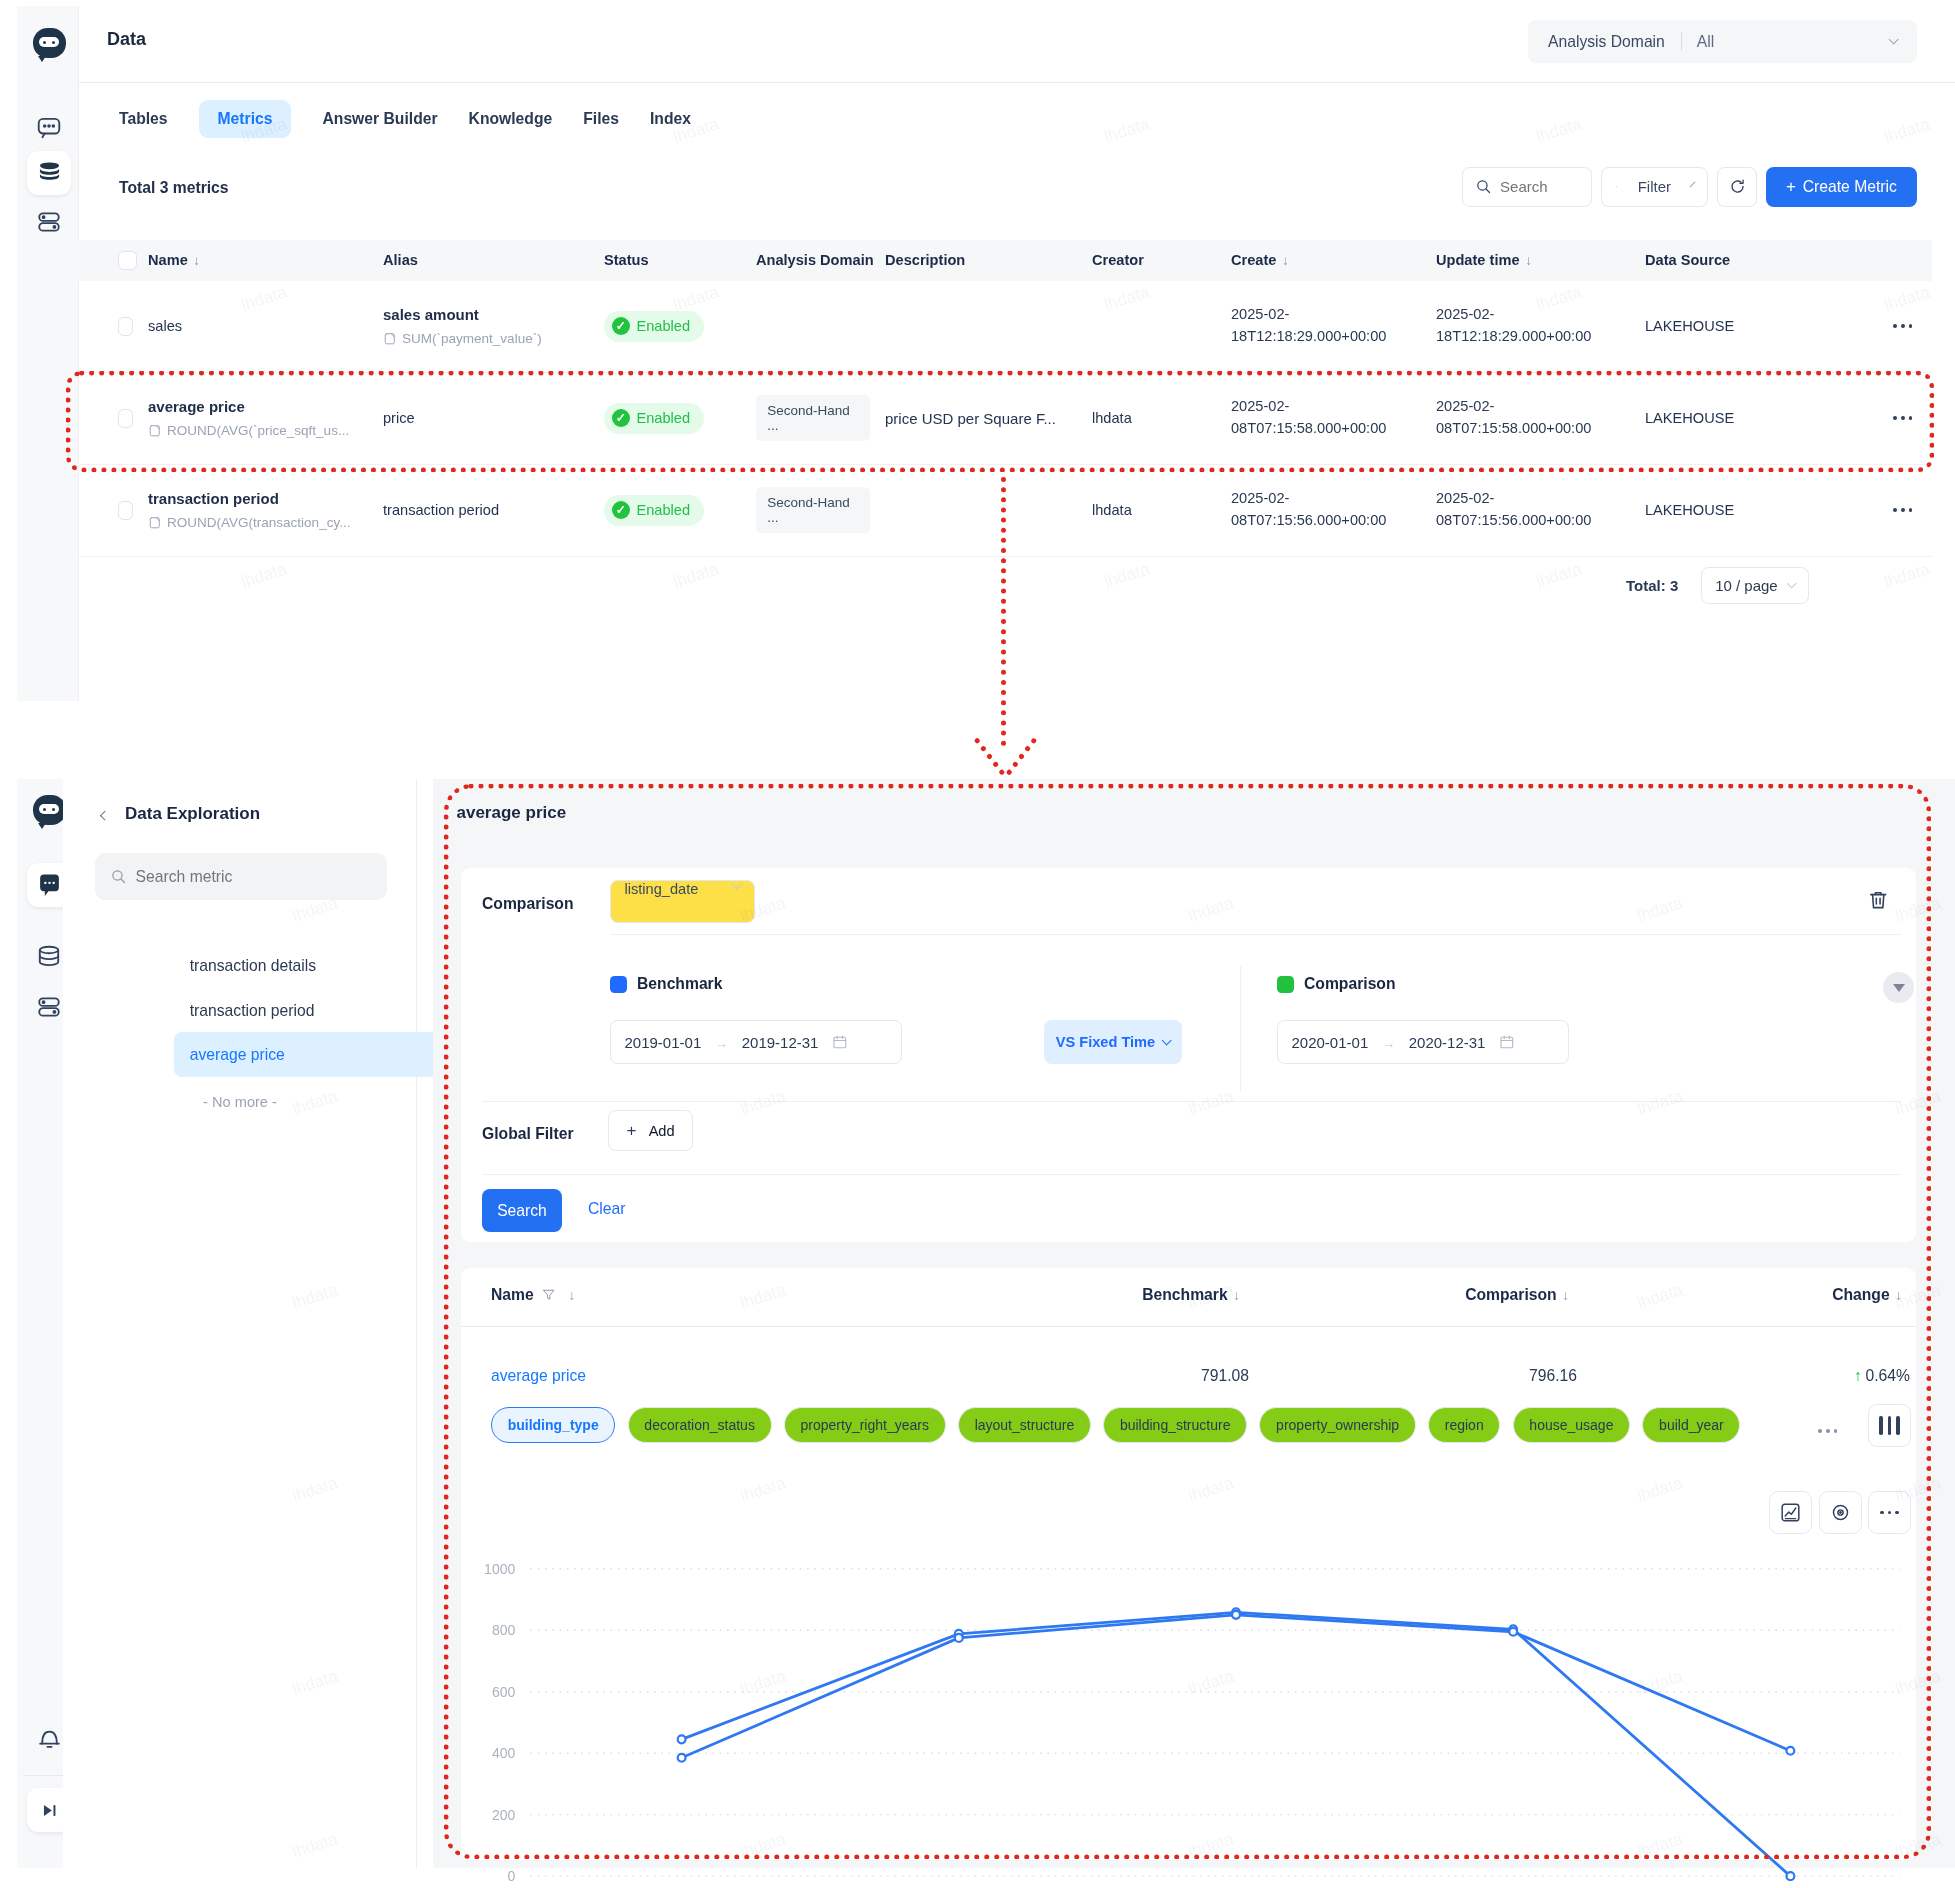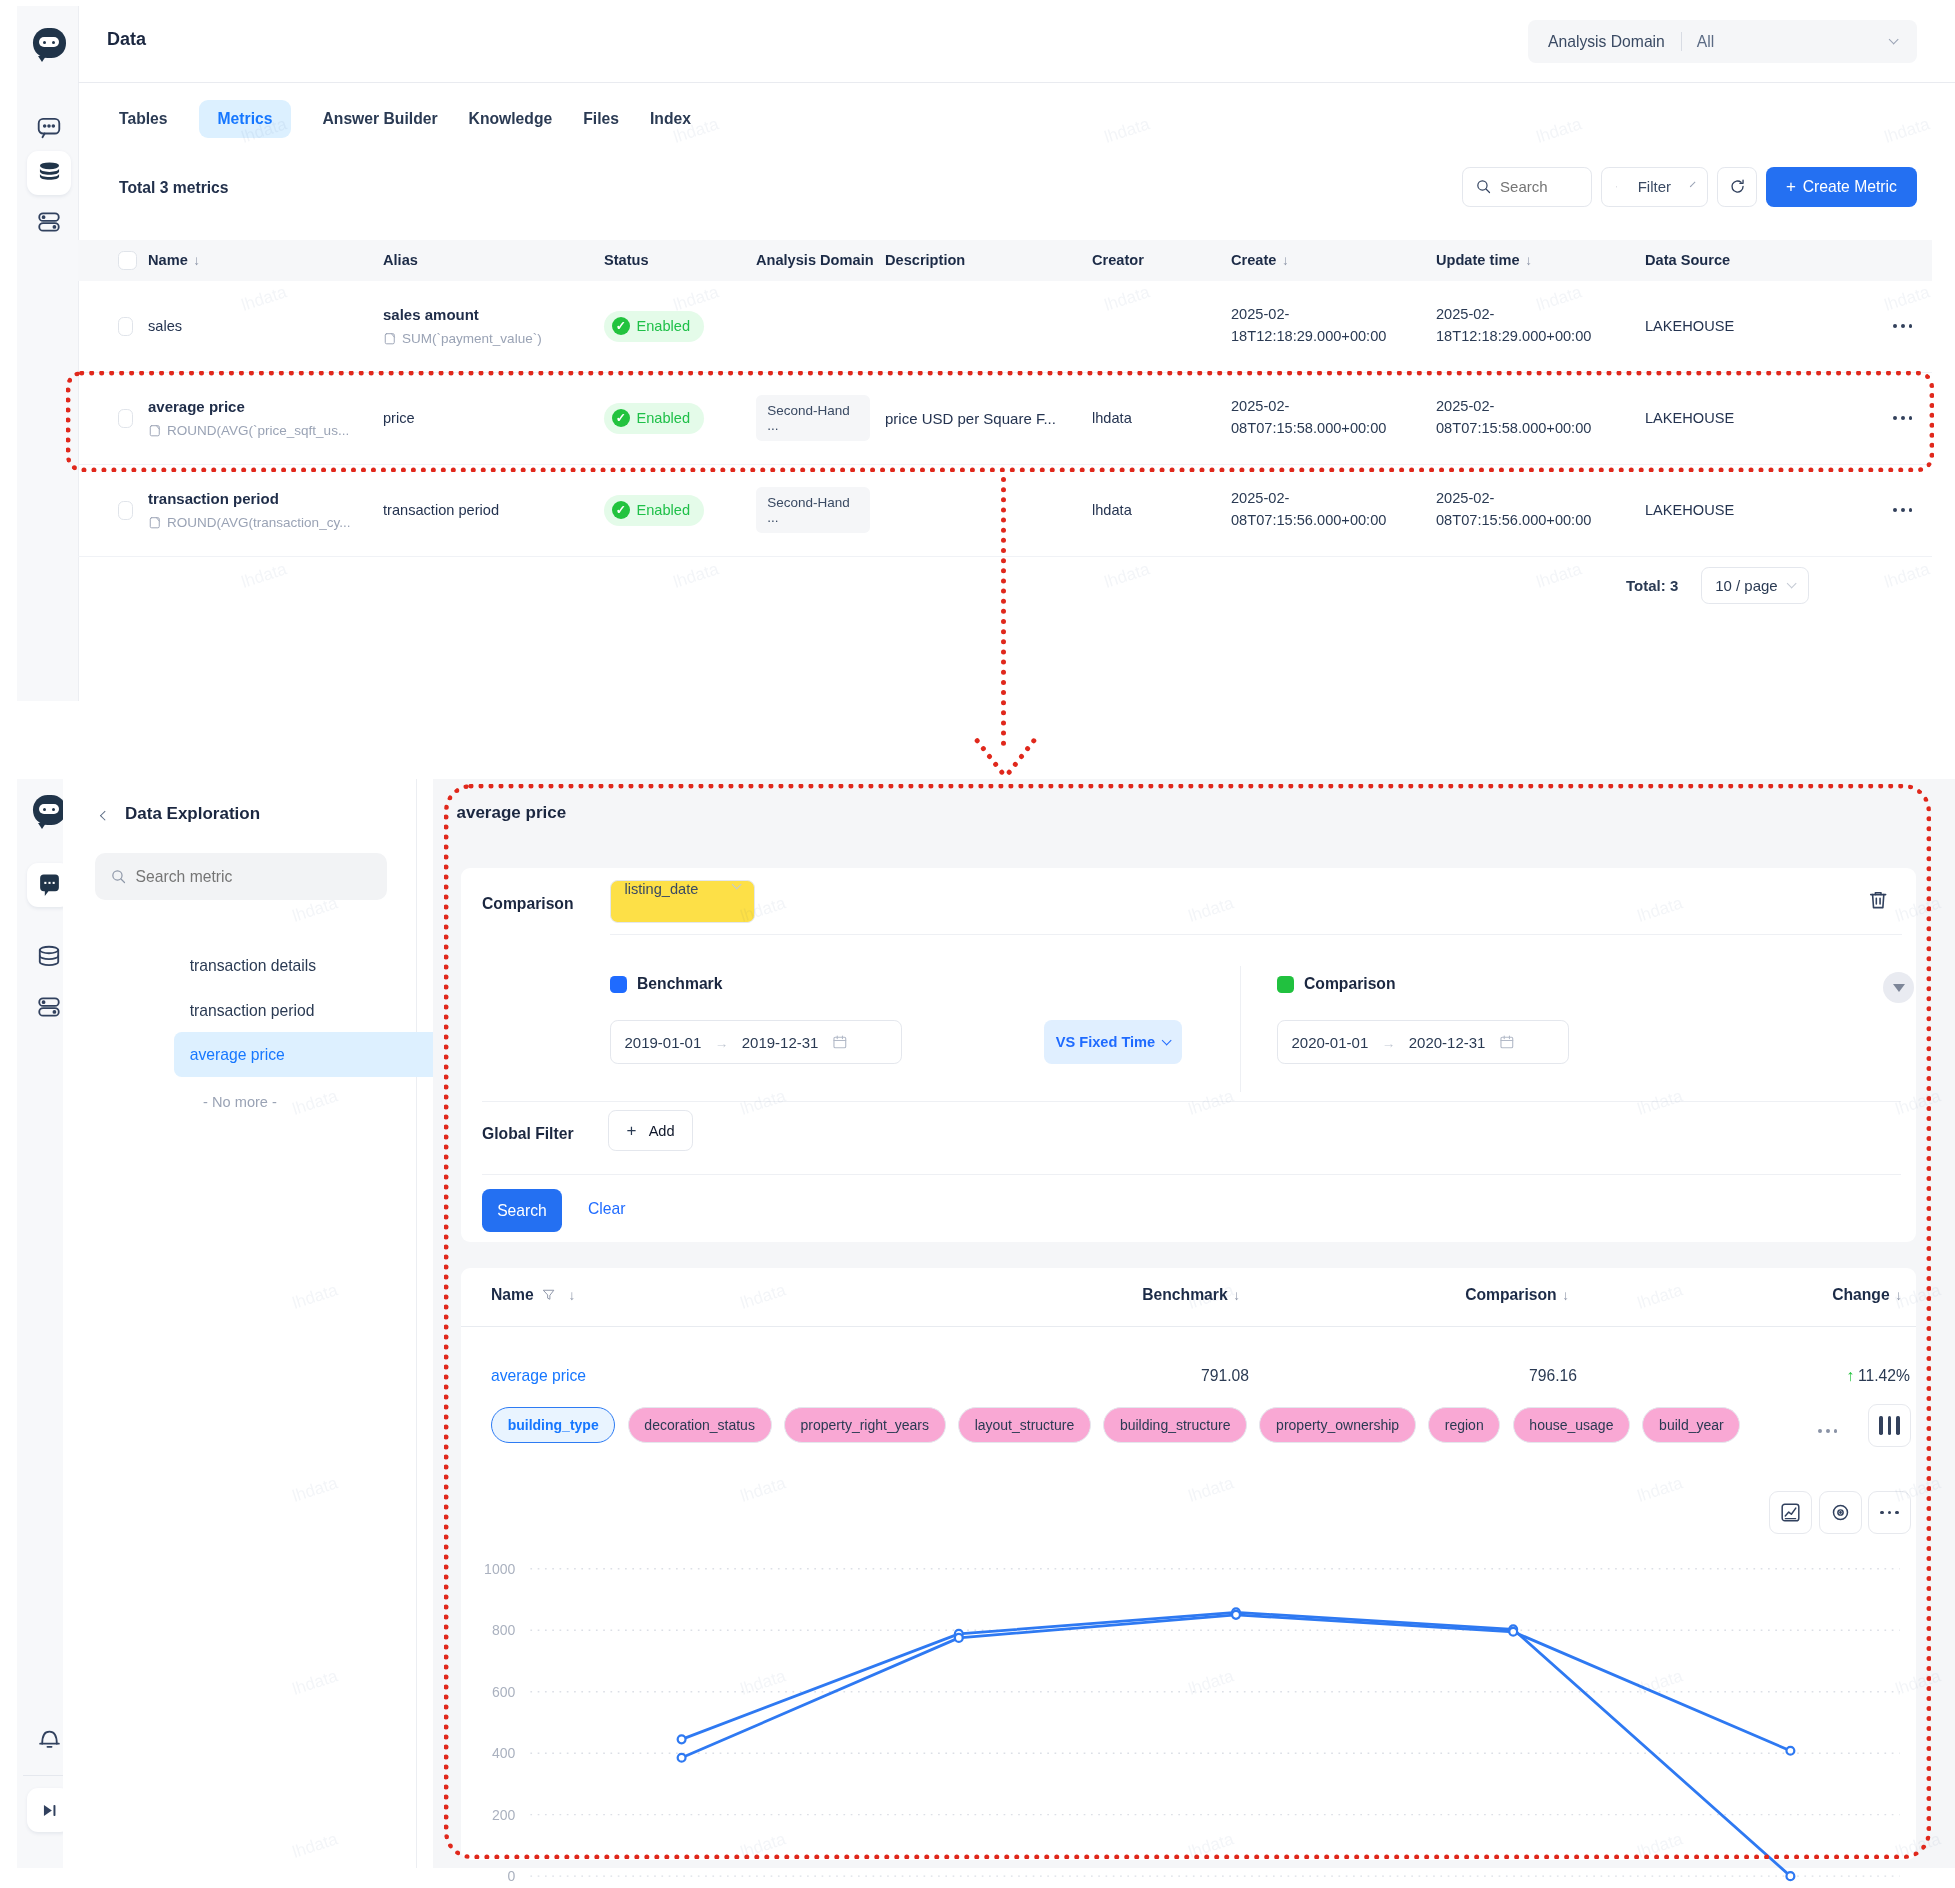--- a/index.html
+++ b/index.html
@@ -44,21 +44,21 @@
   .navitem{position:absolute;left:111px;width:292px;height:45px;display:flex;align-items:center;padding-left:15.7px;font-size:15.7px;color:#2a3a53;border-radius:7.8px}
   .navitem.active{background:#ddf0ff;color:#1677ff}
   .card{position:absolute;left:461px;width:1455px;background:#fff;border-radius:9px}
   .field-label{font-size:15.7px;font-weight:bold;color:#1b2740}
   .select-box{display:flex;justify-content:space-between;padding:0 13.5px;height:43px;background:#fde047;border:0.6px solid #e4e7ed;border-radius:7.8px;font-size:14.6px;color:#3a4a63}
   .date-input{display:flex;align-items:center;gap:13.5px;height:44px;padding:0 13.5px;background:#fff;border:0.6px solid #e4e7ed;border-radius:7.8px;font-size:15px;color:#2a3a53}
   .date-input .arrow:after{content:"→";color:#c0c7d2;font-size:13.5px}
   .legend-swatch{width:17px;height:17px;border-radius:4.5px}
   .hline{position:absolute;height:0.6px;background:#eef0f4}
   .vline{position:absolute;width:0.6px;background:#eef0f4}
-  .dim-pill{display:inline-flex;align-items:center;height:36px;padding:0 15.7px;border:0.6px solid #e4e7ed;border-radius:18px;font-size:14px;color:#2a3a53;background:#f9a8d4;white-space:nowrap}
+  .dim-pill{display:inline-flex;align-items:center;height:36px;padding:0 15.7px;border:0.6px solid #e4e7ed;border-radius:18px;font-size:14px;color:#2a3a53;background:#84cc16;white-space:nowrap}
   .dim-pill.active{border:1.7px solid #2d7bf3;background:#e9f4ff;color:#1677ff;font-weight:bold}
   .icon-btn{display:flex;align-items:center;justify-content:center;width:43px;height:43px;background:#fff;border:0.6px solid #e7e9ee;border-radius:9px}
   .up-arrow:before{content:"↑";color:#22c33e;font-weight:bold;margin-right:3.4px}
   .plus:before{content:"+";margin-right:6.7px;font-size:17px}
 </style>
 </head>
 <body>
 
 <div class="abs" style="left:0;top:5.6px;width:1955px;height:695px;background:#fff">
 
@@ -434,21 +434,21 @@
       <span class="sort"></span>
     </div>
     <div class="abs sort" style="left:661px;top:18px;width:118px;text-align:right;font-size:15.7px;font-weight:bold;color:#1c2b47"><span>Benchmark</span></div>
     <div class="abs sort" style="left:987px;top:18px;width:121px;text-align:right;font-size:15.7px;font-weight:bold;color:#1c2b47"><span>Comparison</span></div>
     <div class="abs sort" style="left:1357px;top:18px;width:84px;text-align:right;font-size:15.7px;font-weight:bold;color:#1c2b47"><span>Change</span></div>
     <div class="hline" style="left:0;top:58px;width:1455px;background:#e8ebf0"></div>
 
     <div class="abs" style="left:30px;top:99px;font-size:15.7px;color:#1677ff">average price</div>
     <div class="abs" style="left:661px;top:99px;width:127px;text-align:right;font-size:15.7px;color:#2a3a53">791.08</div>
     <div class="abs" style="left:987px;top:99px;width:129px;text-align:right;font-size:15.7px;color:#2a3a53">796.16</div>
-    <div class="abs up-arrow" style="left:1345px;top:99px;width:104px;text-align:right;font-size:15.7px;color:#2a3a53"><span>11.42%</span></div>
+    <div class="abs up-arrow" style="left:1345px;top:99px;width:104px;text-align:right;font-size:15.7px;color:#2a3a53"><span>0.64%</span></div>
 
     <div class="abs" style="left:30px;top:139px;display:flex;gap:12.3px;align-items:center;width:1256px;overflow:hidden">
       <span class="dim-pill active">building_type</span>
       <span class="dim-pill">decoration_status</span>
       <span class="dim-pill">property_right_years</span>
       <span class="dim-pill">layout_structure</span>
       <span class="dim-pill">building_structure</span>
       <span class="dim-pill">property_ownership</span>
       <span class="dim-pill">region</span>
       <span class="dim-pill">house_usage</span>

